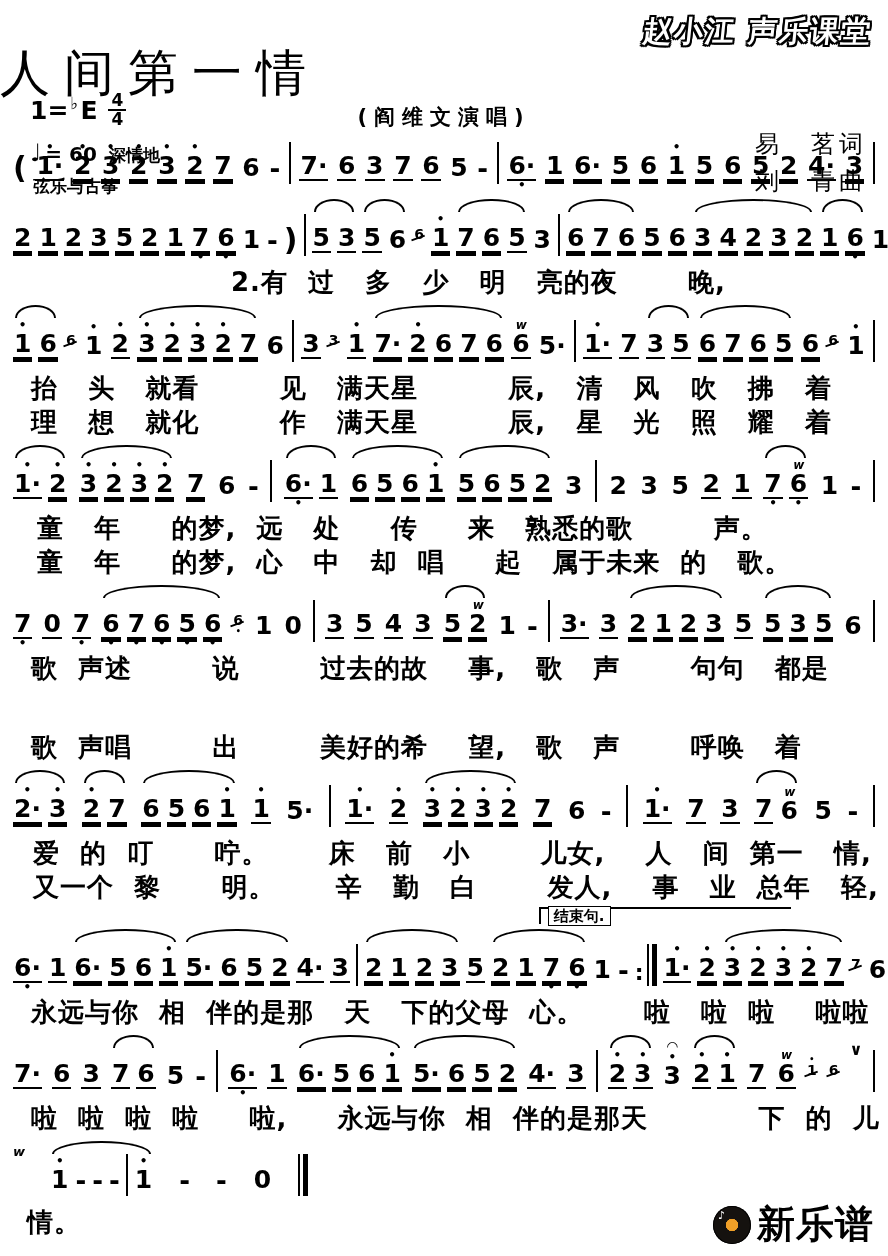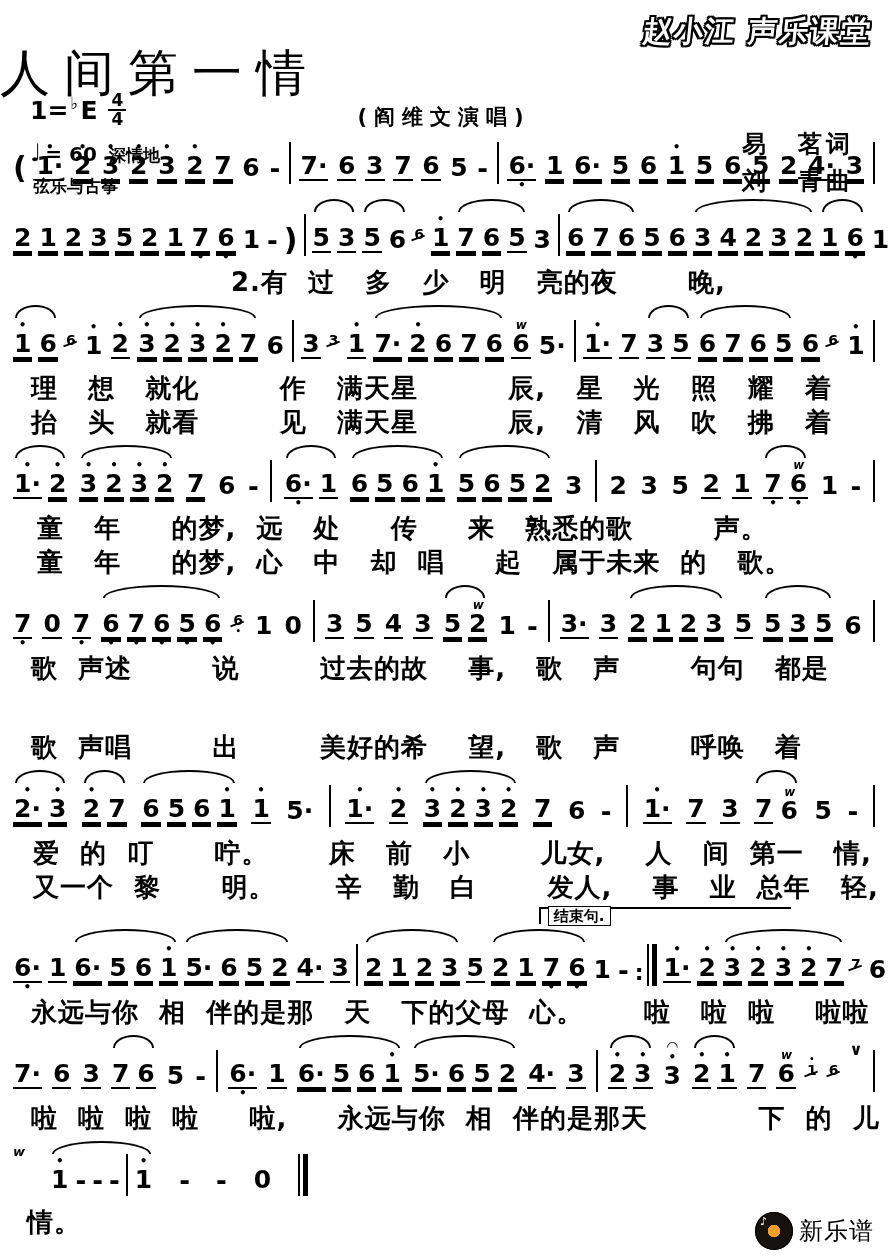--- a/index.html
+++ b/index.html
@@ -15,21 +15,21 @@
   .meta-left{position:absolute;left:30px;top:92px;font-weight:700;}
   .keysig{font-size:25px;display:flex;align-items:center;gap:2px;}
   .flat{font-size:17px;position:relative;top:-7px;}
   .ts{display:inline-flex;flex-direction:column;align-items:center;font-size:17px;
       line-height:1.02;margin-left:9px;}
   .ts .top{border-bottom:2px solid #000;padding:0 3px;}
   .tempo{font-size:20px;margin-top:10px;display:flex;align-items:baseline;gap:4px;}
   .qnote{font-size:24px;}
   .expr{font-size:17px;margin-left:8px;font-weight:600;}
   .instr{font-size:17px;margin-top:8px;margin-left:3px;font-weight:600;}
-  .meta-right{position:absolute;right:34px;top:126px;font-size:24px;font-weight:700;
+  .meta-right{position:absolute;right:21px;top:126px;font-size:24px;font-weight:400;
       text-align:right;line-height:1.55;letter-spacing:4px;}
   
   #score{position:relative;margin-top:6px;padding:0 13px;}
   .system{position:relative;margin-bottom:5px;}
   .system.has-label{margin-top:24px;}
   .noterow{display:flex;align-items:flex-end;gap:6px;}
   .noterow.spread{justify-content:space-between;}
   .slur{position:relative;display:inline-flex;align-items:flex-end;gap:6px;padding-top:11px;}
   .slur::before{content:"";position:absolute;top:1px;left:2px;right:2px;height:11px;
       border:2px solid #000;border-bottom:none;border-radius:100% 100% 0 0/200% 200% 0 0;}
@@ -59,21 +59,21 @@
   .lyricrow{white-space:pre;font-size:26px;font-weight:600;line-height:34px;letter-spacing:1px;}
   .ending-bracket{position:absolute;top:-21px;left:61%;width:29%;height:15px;
       border-top:2px solid #000;border-left:2px solid #000;}
   .ending-label{position:relative;top:-3px;left:7px;font-size:15px;font-weight:600;
       border:1px solid #000;padding:0 5px;background:#fff;display:inline-block;line-height:18px;text-align:right;}
   .footer-logo{position:absolute;right:14px;bottom:6px;display:flex;align-items:center;gap:6px;}
   .vinyl{position:relative;width:38px;height:38px;border-radius:50%;
       background:radial-gradient(circle at 50% 50%,#f0a028 0 6px,#15120f 6.5px 100%);
       box-shadow:inset 0 0 0 1px #000;display:inline-block;}
   .vnote{position:absolute;left:5px;top:3px;color:#fff;font-size:11px;}
-  .brand{font-size:24px;font-weight:400;letter-spacing:1px;}
+  .brand{font-size:38px;font-weight:700;letter-spacing:1px;}
 </style>
 </head>
 <body>
 
 <div class="page">
   <div class="watermark">赵小江 声乐课堂</div>
   <h1 class="title">人间第一情</h1>
   <div class="subtitle">(阎维文演唱)</div>
 
   <div class="meta-left">
@@ -651,22 +651,22 @@
             <span class="ab">
               <span class="d">•</span>
             </span>
             <span class="dg">1</span>
             <span class="bl"></span>
           </span>
           <span class="bargroup">
             <span class="bar"></span>
           </span>
         </div>
+        <div class="lyricrow" style="padding-left: 18px;">抬   头   就看        见   满天星         辰,   清   风   吹   拂   着</div>
         <div class="lyricrow" style="padding-left: 18px;">理   想   就化        作   满天星         辰,   星   光   照   耀   着</div>
-        <div class="lyricrow" style="padding-left: 18px;">抬   头   就看        见   满天星         辰,   清   风   吹   拂   着</div>
       </div>
       <div class="system">
         <div class="noterow spread" style="gap: 6px;">
           <span class="slur">
             <span class="note">
               <span class="ab">
                 <span class="d">•</span>
               </span>
               <span class="dg u1">1·</span>
               <span class="bl"></span>

